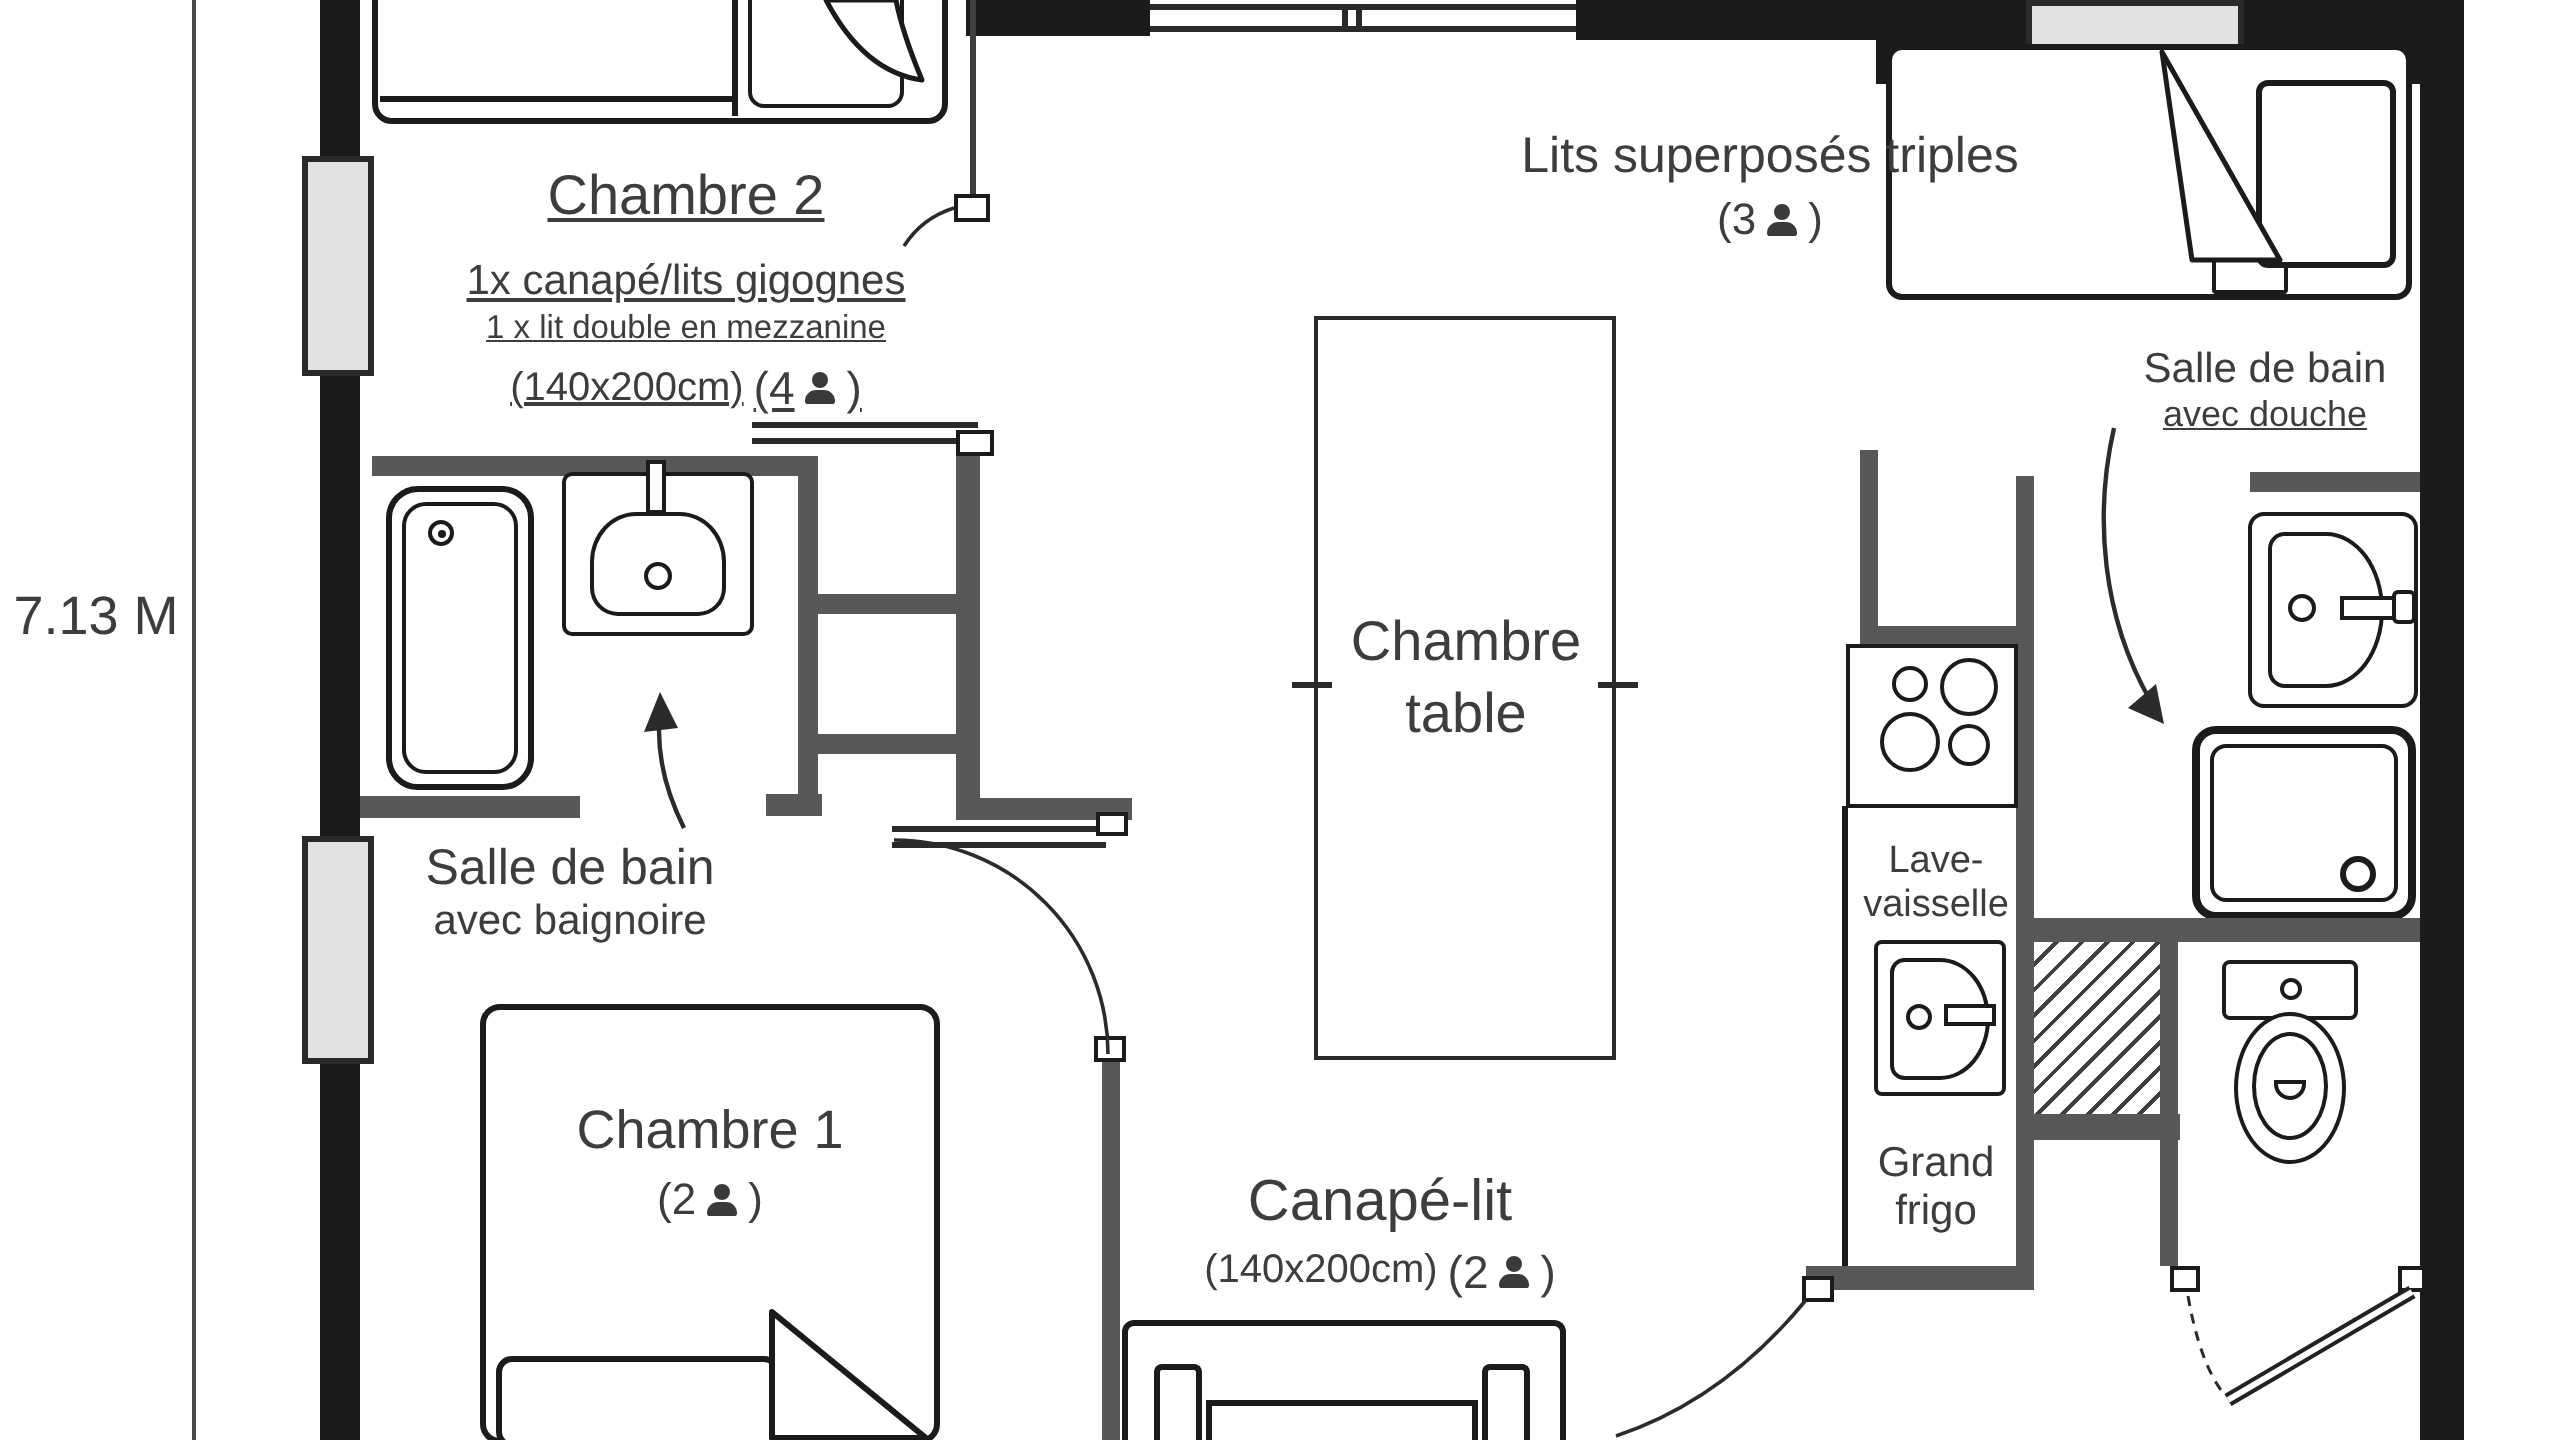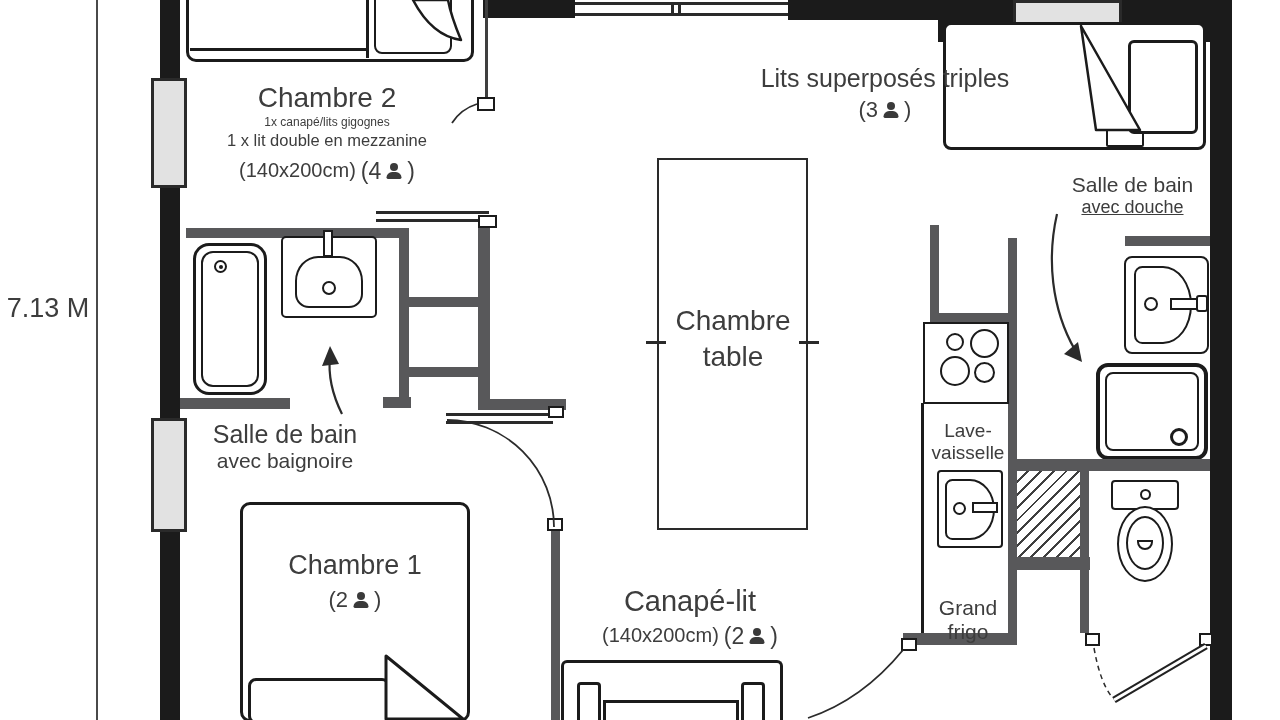--- a/index.html
+++ b/index.html
@@ -43,23 +43,23 @@
   <div class="abs" style="left:671px;top:2px;width:2.5px;height:14px;background:#2a2a2a;"></div>
   <div class="abs" style="left:678px;top:2px;width:2.5px;height:14px;background:#2a2a2a;"></div>
 
   <div class="abs furn" style="left:186px;top:-12px;width:288px;height:74px;border-radius:10px;"></div>
   <div class="abs" style="left:190px;top:48px;width:178px;height:2.5px;background:#1b1b1b;"></div>
   <div class="abs" style="left:366px;top:-8px;width:2.5px;height:66px;background:#1b1b1b;"></div>
   <div class="abs furn" style="left:374px;top:-8px;width:78px;height:62px;border-width:2.5px;border-radius:8px;"></div>
   <div class="abs" style="left:485px;top:0;width:2.5px;height:100px;background:#3f3f3f;"></div>
   <div class="abs handle" style="left:477px;top:97px;width:18px;height:14px;"></div>
 
-  <div class="lbl" style="left:182px;top:82px;width:290px;">
+  <div class="lbl" style="left:198px;top:82px;width:290px;text-decoration:underline;">
     <div style="font-size:28px;">Chambre 2</div>
-    <div style="font-size:12px;margin-top:2px;">1x  canapé/lits gigognes</div>
+    <div style="font-size:21px;margin-top:15px;">1x  canapé/lits gigognes</div>
     <div style="font-size:16.5px;margin-top:1px;">1 x lit double en mezzanine</div>
     <div class="caprow" style="margin-top:7px;font-size:20px;">
       <span>(140x200cm)</span>
       <span style="font-size:23px;">(4</span>
       <span class="person"></span>
       <span style="font-size:23px;">)</span>
     </div>
   </div>
 
   <div class="abs furn" style="left:943px;top:22px;width:263px;height:128px;border-radius:8px;"></div>
@@ -173,21 +173,21 @@
     <div style="font-size:19px;">Lave-</div>
     <div style="font-size:19px;">vaisselle</div>
   </div>
 
   <div class="abs furn" style="left:937px;top:470px;width:66px;height:78px;border-width:2.5px;border-radius:4px;"></div>
   <div class="abs" style="left:945px;top:479px;width:50px;height:61px;border:2.5px solid #1b1b1b;border-radius:8px 55% 55% 8px;"></div>
   <div class="abs" style="left:953px;top:502px;width:13px;height:13px;border:2.5px solid #1b1b1b;border-radius:50%;background:#fff;"></div>
   <div class="abs handle" style="left:972px;top:502px;width:26px;height:11px;z-index:5;"></div>
 
   <div class="lbl" style="left:920px;top:570px;width:96px;">
-    <div style="font-size:21px;margin-top:26px;">Grand</div>
+    <div style="font-size:21px;">Grand</div>
     <div style="font-size:21px;">frigo</div>
   </div>
 
   <div class="abs handle" style="left:901px;top:638px;width:16px;height:13px;"></div>
 
   <div class="abs wall-g" style="left:1012px;top:459px;width:198px;height:12px;"></div>
   <div class="abs hatch" style="left:1017px;top:471px;width:63px;height:86px;"></div>
   <div class="abs wall-g" style="left:1012px;top:557px;width:78px;height:13px;"></div>
   <div class="abs wall-g" style="left:1080px;top:471px;width:9px;height:162px;"></div>
 

